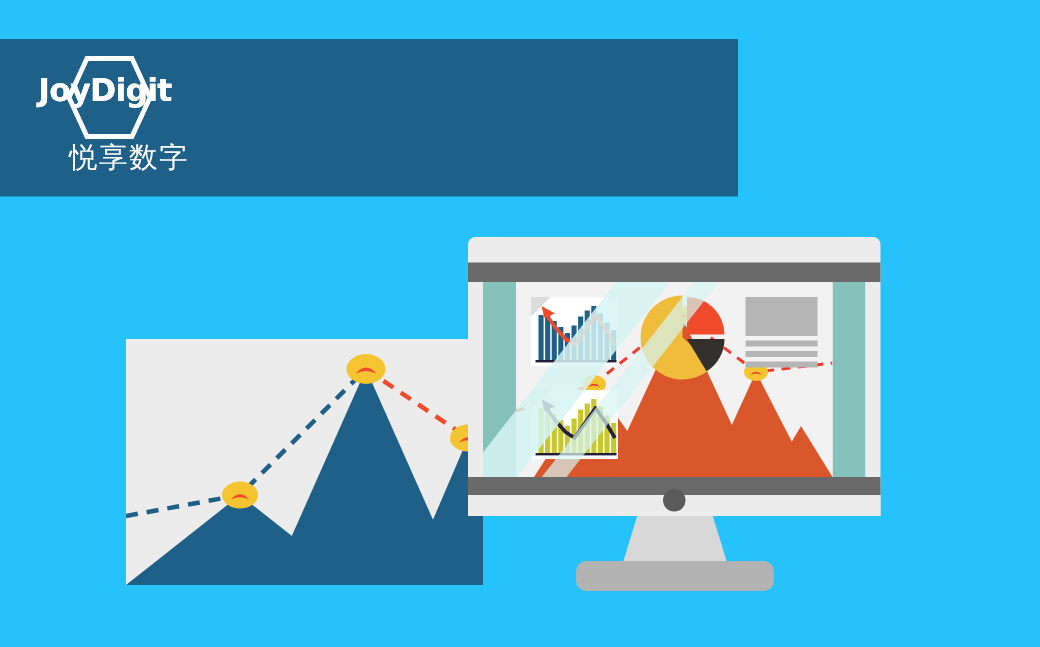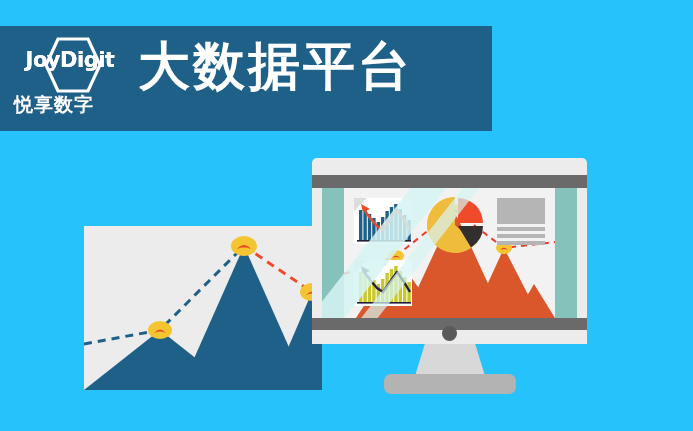--- a/index.html
+++ b/index.html
@@ -19,22 +19,22 @@
     position:absolute;left:14px;top:34px;width:112px;height:90px;
   }
   .logo-hex{position:absolute;left:30px;top:2px;width:58px;height:58px;}
   .logo-word{
     position:absolute;left:0;top:14px;width:112px;text-align:center;
     color:#ffffff;font-size:21px;font-weight:bold;letter-spacing:-0.5px;
     font-family:"DejaVu Sans",sans-serif;
     text-shadow:0 0 0 #fff;
   }
   .logo-sub{
-    position:absolute;left:0;top:58px;width:112px;text-align:left;
-    color:#ffffff;font-size:19px;font-weight:bold;letter-spacing:1px;
+    position:absolute;left:0;top:58px;width:112px;text-align:right;
+    color:#ffffff;font-size:19px;font-weight:normal;letter-spacing:1px;
   }
   .header-title{
     position:absolute;left:138px;top:40px;
     color:#ffffff;font-size:52px;font-weight:bold;letter-spacing:3px;
     line-height:1;
   }
 
   
   .left-panel{
     position:absolute;left:84px;top:226px;width:238px;height:164px;
@@ -98,21 +98,20 @@
   <div class="header-band"></div>
 
   <div class="logo">
     <svg class="logo-hex" viewBox="0 0 58 58">
       <polygon points="14,3 44,3 56,29 44,55 14,55 2,29" fill="none" stroke="#ffffff" stroke-width="3.2"></polygon>
     </svg>
     <div class="logo-word">JoyDigit</div>
     <div class="logo-sub">悦享数字</div>
   </div>
 
-  <div class="header-title">大数据平台</div>
 
   <div class="left-panel">
     <svg width="238" height="164" viewBox="0 0 238 164">
 
       <polygon points="0,164 76,104 152,164" fill="#1f6089"></polygon>
       <polygon points="96,164 160,20 224,164" fill="#1f6089"></polygon>
       <polygon points="186,164 228,66 238,88 238,164" fill="#1f6089"></polygon>
 
       <polyline points="0,118 76,104 160,20" fill="none" stroke="#1f6089" stroke-width="3" stroke-dasharray="8,6" stroke-linecap="butt"></polyline>
 

